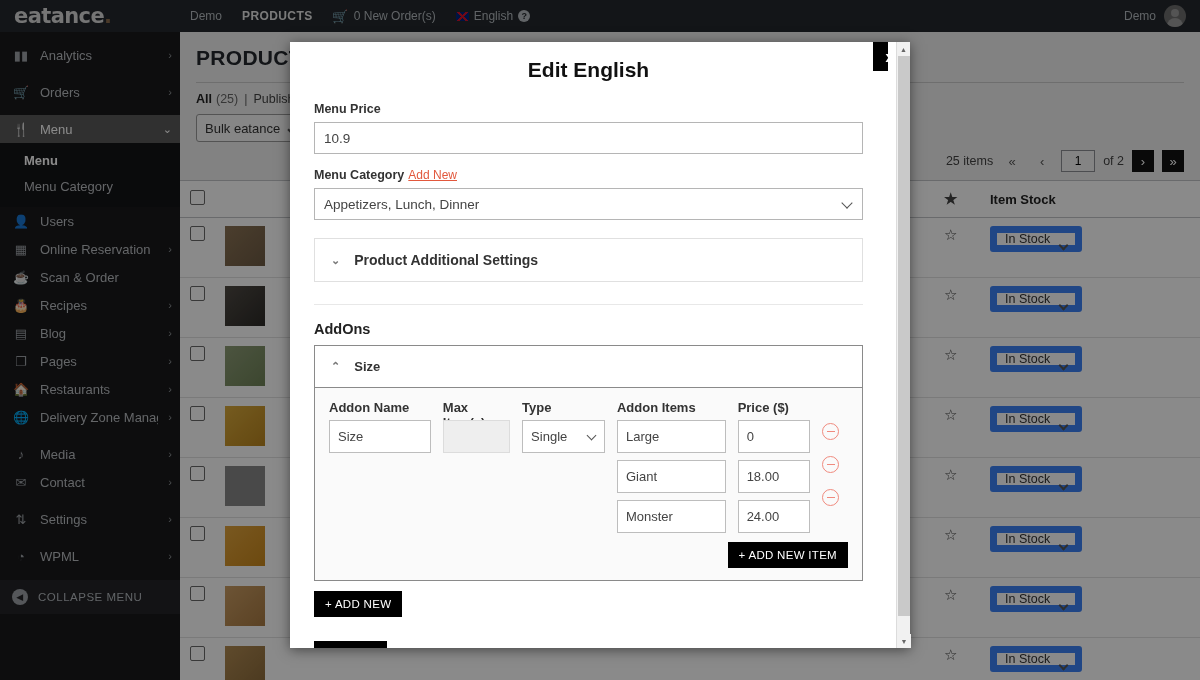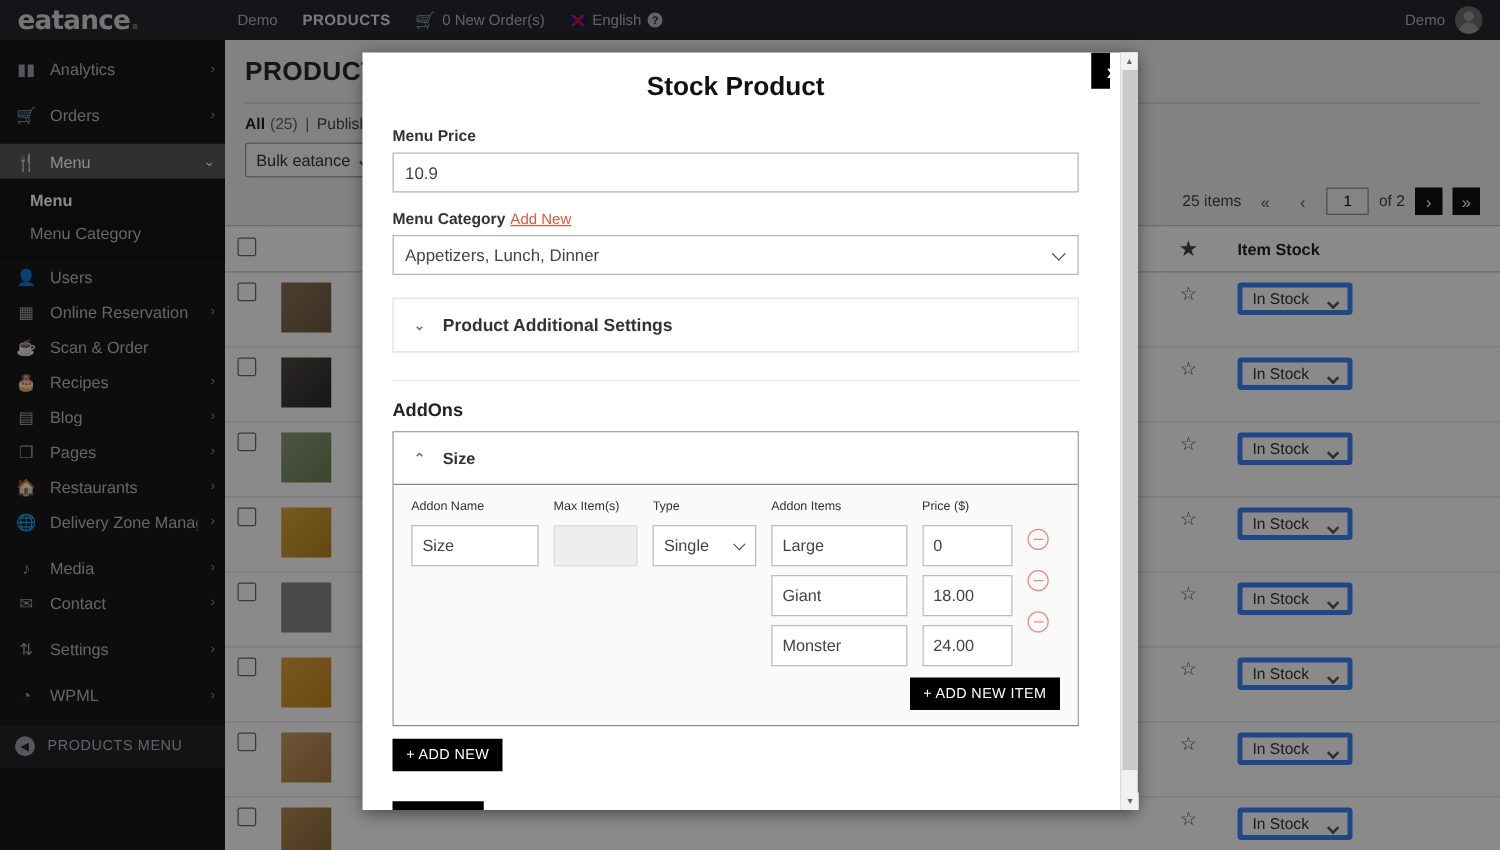--- a/index.html
+++ b/index.html
@@ -87,21 +87,21 @@
   .pg-btn.dark{background:#111;color:#fff;}
   .pg-inp{width:34px;height:22px;border:1px solid #8c8f94;background:#f4f4f4;text-align:center;font-size:12px;line-height:20px;}
 
   table.list { width:100%; border-collapse:collapse; margin-top:8px; background:#fff;}
   table.list th { text-align:left; font-size:13px; color:#222; font-weight:bold;
                   border-top:1px solid #c3c4c7; border-bottom:1px solid #c3c4c7; padding:9px 10px; background:#fff;}
   table.list td { border-bottom:1px solid #e2e2e2; padding:8px 10px; vertical-align:top; height:60px;}
   .cbx { width:15px;height:15px;border:1px solid #6a6a6a;background:#fff;border-radius:2px;display:inline-block;}
   .thumb { width:40px;height:40px;background:#888; display:block;}
   .starico{font-size:15px;color:#444;}
-  .stock-sel{ border:4px solid #3b82f6;background:#fff;border-radius:3px;height:26px;width:92px;font-size:12.5px;
+  .stock-sel{ border:7px solid #3b82f6;background:#fff;border-radius:3px;height:26px;width:92px;font-size:12.5px;
               display:flex;align-items:center;padding:0 20px 0 8px;position:relative;color:#333;}
   .stock-sel:after{content:"";position:absolute;right:8px;top:9px;width:5px;height:5px;border-right:2px solid #555;
              border-bottom:2px solid #555;transform:rotate(45deg);}
 
   
   .overlay { position:absolute; inset:0; background:rgba(0,0,0,.46); }
 
   
   .modal {
     position:absolute; left:290px; top:42px; width:620px; height:606px;
@@ -137,21 +137,21 @@
   .chev { color:#777; font-size:11px; display:inline-block;}
   .divider { height:1px; background:#e8e8e8; margin:22px 0 0 0;}
   .addons-h { font-size:14.5px; font-weight:bold; color:#222; margin:16px 0 8px 0;}
 
   .addon-card { border:1px solid #8a8a8a; }
   .addon-card-head { height:42px; display:flex; align-items:center; gap:14px; padding:0 16px; background:#fff;
                      font-size:13px; font-weight:bold; color:#333; border-bottom:1px solid #8a8a8a;}
   .addon-card-body { background:#fafafa; padding:12px 14px 12px 14px;}
   .addon-grid { display:flex; gap:12px; }
   .c-name{width:118px;} .c-max{width:78px;} .c-type{width:96px;} .c-items{width:126px;} .c-price{width:84px;} .c-del{width:30px;}
-  .colhead{font-size:10px;font-weight:normal;color:#333;margin-bottom:6px;height:14px;}
+  .colhead{font-size:13px;font-weight:bold;color:#333;margin-bottom:6px;height:14px;}
   .sm-input{width:100%;height:33px;border:1px solid #bdbdbd;background:#fff;font-size:13px;padding:0 8px;color:#444;
             font-family:"Liberation Sans", sans-serif;}
   .sm-input.disabled{background:#eeeeee;border-color:#dcdcdc;}
   .sm-select{position:relative;}
   .sm-select:after{content:"";position:absolute;right:10px;top:12px;width:6px;height:6px;border-right:1.5px solid #555;
              border-bottom:1.5px solid #555;transform:rotate(45deg);}
   .row-gap{margin-top:7px;}
   .minus { width:17px;height:17px;border:1.6px solid #f08a7e;border-radius:50%;display:flex;align-items:center;
            justify-content:center;margin-top:9px;cursor:pointer;}
   .minus i{display:block;width:8px;height:1.6px;background:#f08a7e;}
@@ -277,21 +277,21 @@
     </div>
     <div class="s-gap"></div>
     <div class="s-item">
       <span class="ico">◔</span>
       <span class="lbl">WPML</span>
       <span class="car">›</span>
     </div>
 
     <div class="collapse">
       <span class="cico">◀</span>
-      <span>PRODUCTS MENU</span>
+      <span>COLLAPSE MENU</span>
     </div>
   </div>
 
   <div class="content">
     <div class="page-h">
       <h1>PRODUCTS</h1>
       <button class="btn-dark">ADD NEW</button>
     </div>
     <div class="hr"></div>
 
@@ -420,21 +420,21 @@
           </tr>
         </tbody>
     </table>
   </div>
 
   <div class="overlay"></div>
 
   <div class="modal">
     <div class="modal-body">
       <div class="close-x">x</div>
-      <div class="modal-title">Stock Product</div>
+      <div class="modal-title">Edit English</div>
 
       <div class="frow">
         <div class="fcol">
           <label class="flabel">Menu Price</label>
           <input class="finput" value="10.9" style="">
         </div>
       </div>
 
       <div class="mt14">
         <label class="flabel">

